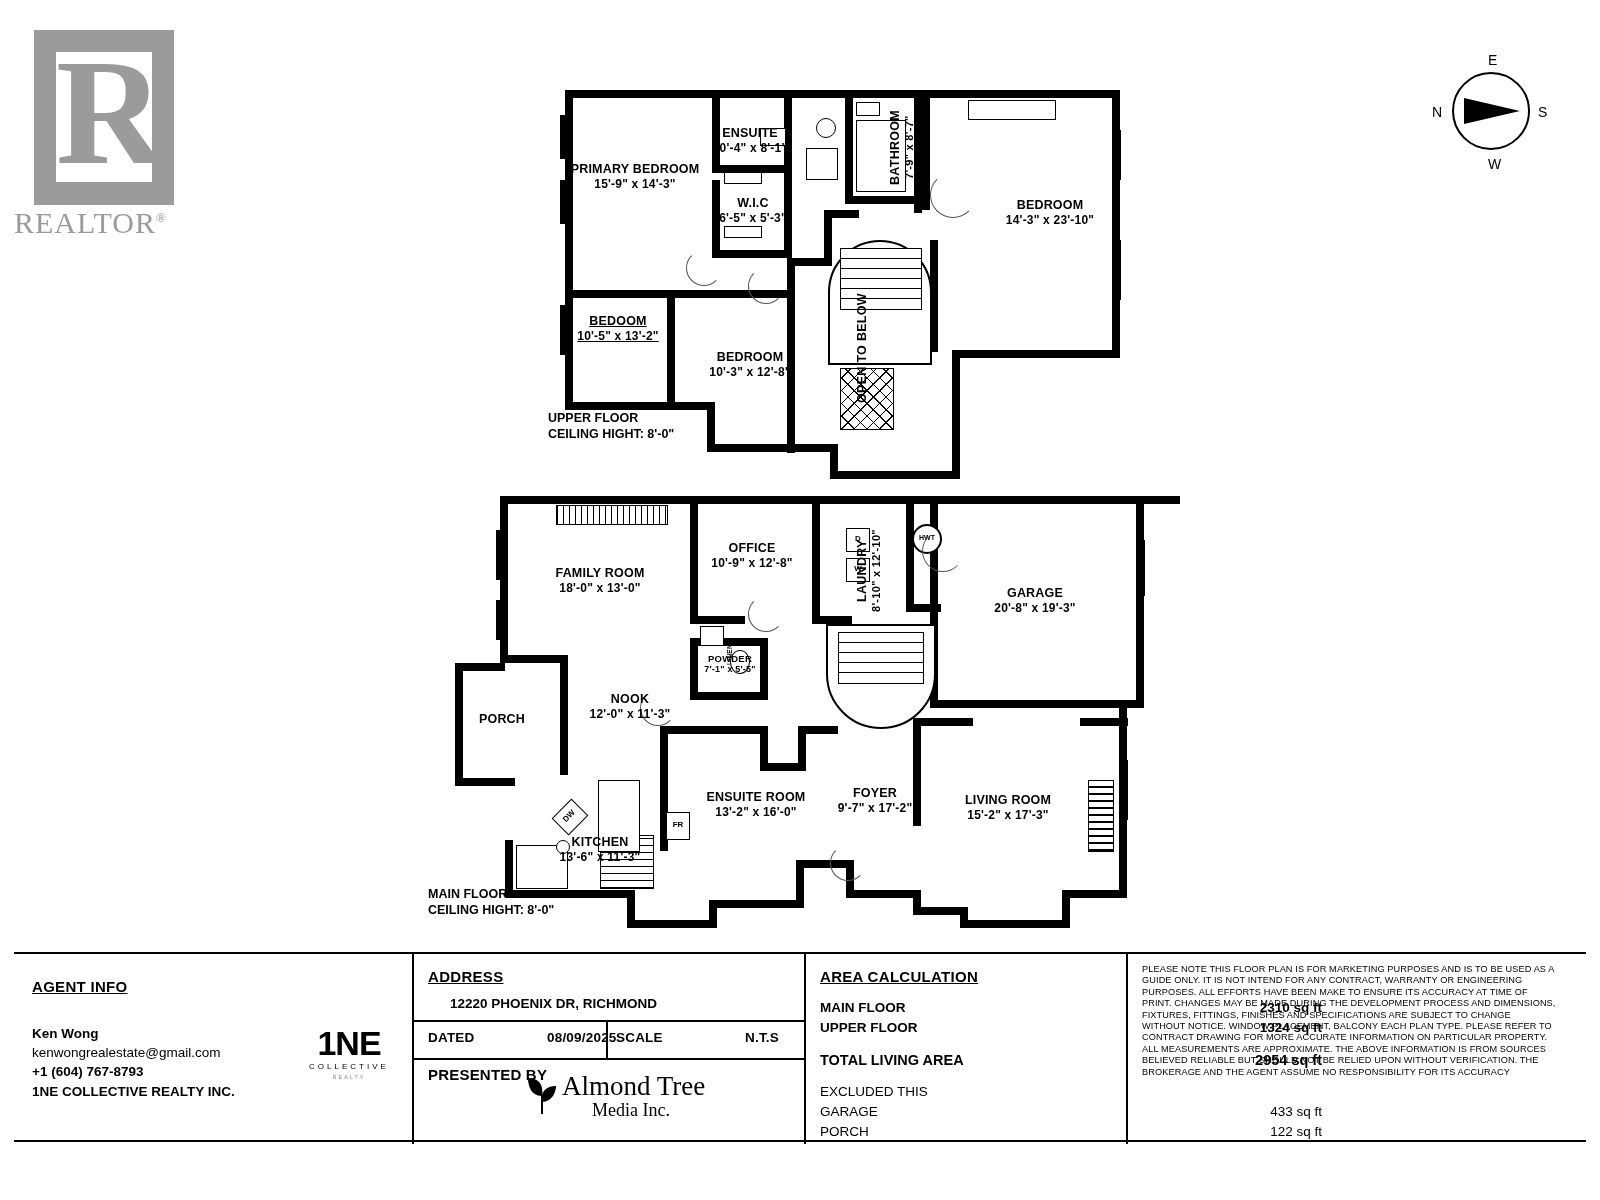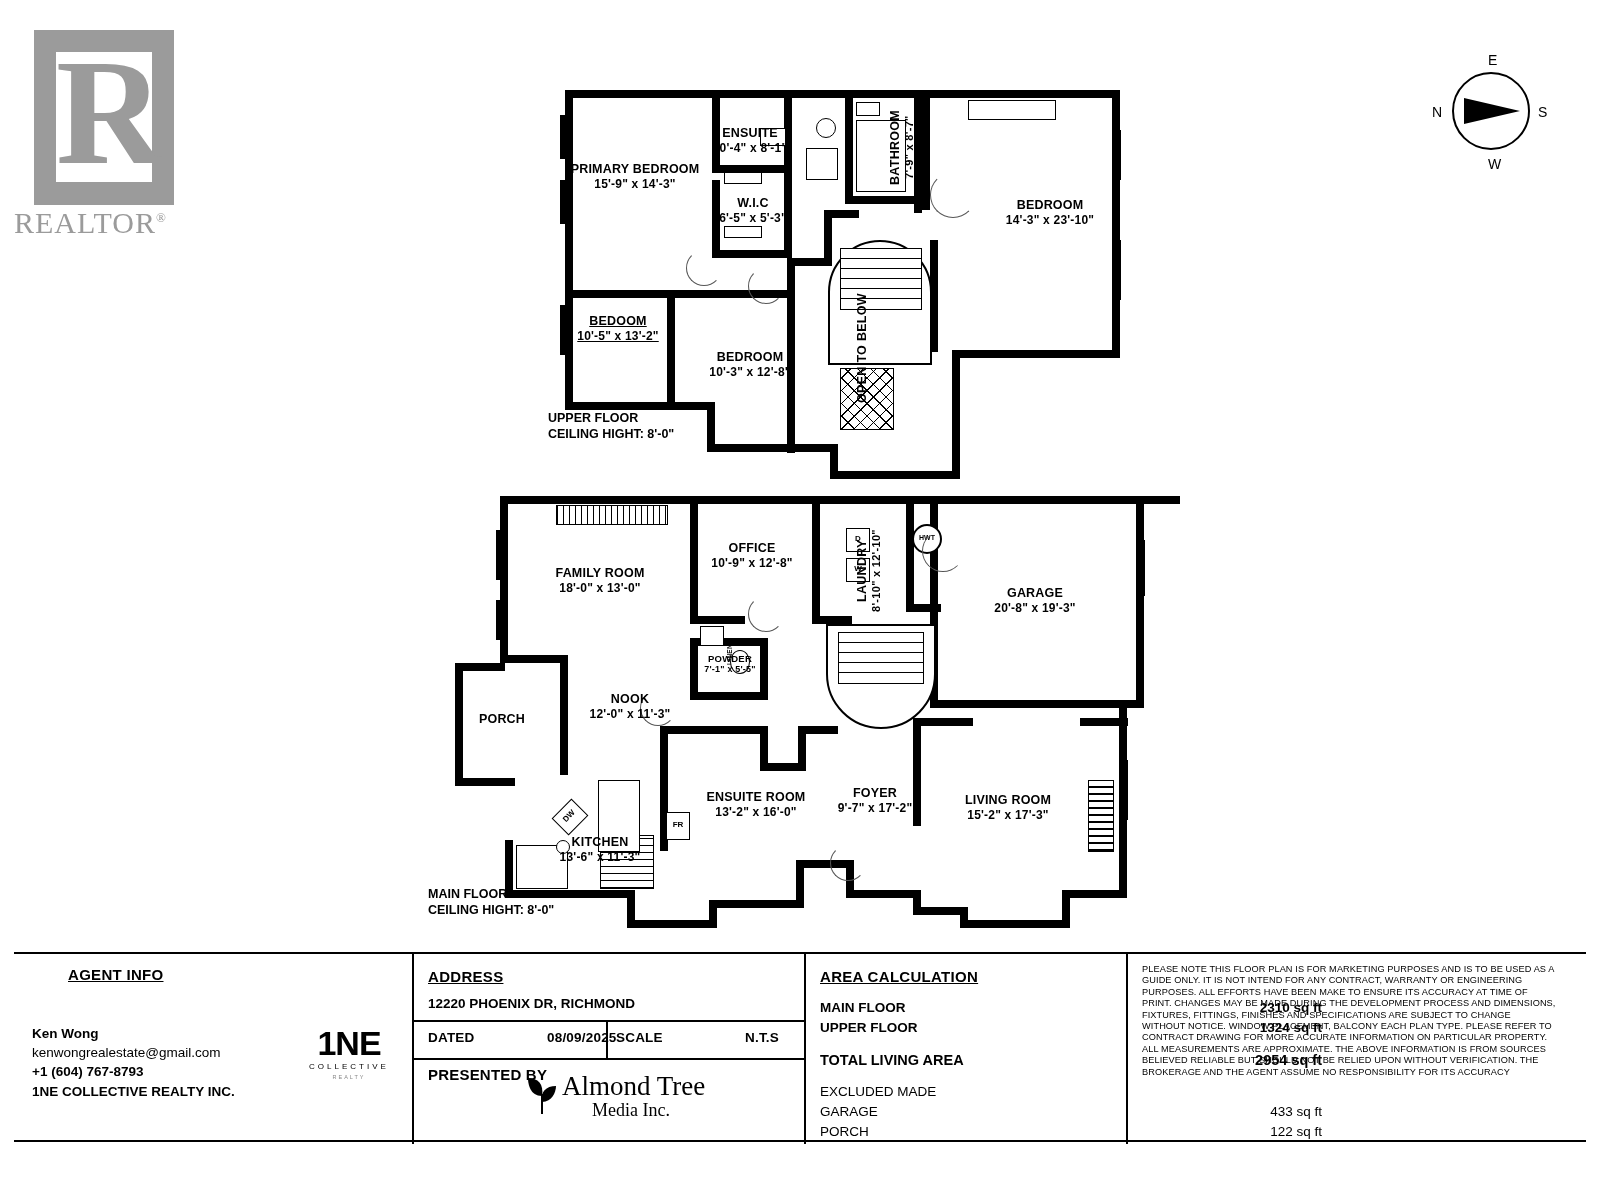--- a/index.html
+++ b/index.html
@@ -546,34 +546,34 @@
     </div>
 
   </div>
 
   <div class="infobar">
 
     <div class="col-div" style="left:398px;"></div>
     <div class="col-div" style="left:790px;"></div>
     <div class="col-div" style="left:1112px;"></div>
 
-    <div class="sec-title" style="left:18px; top:12px;margin-left:36px;">AGENT INFO</div>
+    <div class="sec-title" style="left:18px; top:24px;">AGENT INFO</div>
     <div class="agent-name" style="left:18px; top:70px;">Ken Wong</div>
     <div class="agent-name" style="left:18px; top:89px; font-weight:400;">kenwongrealestate@gmail.com</div>
     <div class="agent-name" style="left:18px; top:108px;">+1 (604) 767-8793</div>
     <div class="agent-name" style="left:18px; top:128px;">1NE COLLECTIVE REALTY INC.</div>
 
     <div class="onecoll">
       <div class="num">1NE</div>
       <div class="sub1">COLLECTIVE</div>
       <div class="sub2">REALTY</div>
     </div>
 
     <div class="addr-label" style="left:414px; top:14px;">ADDRESS</div>
-    <div class="addr-val" style="left:414px; top:42px;text-align:right;">12220 PHOENIX DR, RICHMOND</div>
+    <div class="addr-val" style="left:436px; top:42px;text-align:right;">12220 PHOENIX DR, RICHMOND</div>
     <div class="hline" style="left:398px; top:66px; width:392px;"></div>
     <div class="col-div" style="left:592px; top:66px; height:38px;"></div>
     <div class="mini-label" style="left:414px; top:76px;">DATED</div>
     <div class="mini-label" style="left:506px; top:76px;margin-left:27px;">08/09/2025</div>
     <div class="mini-label" style="left:602px; top:76px;">SCALE</div>
     <div class="mini-label" style="left:731px; top:76px;">N.T.S</div>
     <div class="hline" style="left:398px; top:104px; width:392px;"></div>
     <div class="mini-label" style="left:414px; top:112px; font-size:15px;">PRESENTED BY</div>
 
     <svg class="leaf" viewBox="0 0 36 44">
@@ -586,21 +586,21 @@
       <div class="t2">Media Inc.</div>
     </div>
 
     <div class="sec-title" style="left:806px; top:14px;">AREA CALCULATION</div>
     <div class="area-row" style="left:806px; top:46px;">MAIN FLOOR</div>
     <div class="area-row" style="left:1048px; top:46px; width:260px; text-align:right;">2310 sq ft</div>
     <div class="area-row" style="left:806px; top:66px;">UPPER FLOOR</div>
     <div class="area-row" style="left:1048px; top:66px; width:260px; text-align:right;">1324 sq ft</div>
     <div class="area-row" style="left:806px; top:98px; font-size:14.5px;">TOTAL LIVING AREA</div>
     <div class="area-row" style="left:1048px; top:98px; width:260px; text-align:right; font-size:14.5px;">2954 sq ft</div>
-    <div class="area-row normal" style="left:806px; top:130px; font-weight:400;">EXCLUDED MADE</div>
+    <div class="area-row normal" style="left:806px; top:130px; font-weight:400;">EXCLUDED THIS</div>
     <div class="area-row normal" style="left:806px; top:150px;">GARAGE</div>
     <div class="area-row normal" style="left:1048px; top:150px; width:260px; text-align:right;">433 sq ft</div>
     <div class="area-row normal" style="left:806px; top:170px;">PORCH</div>
     <div class="area-row normal" style="left:1048px; top:170px; width:260px; text-align:right;">122 sq ft</div>
 
     <div class="disclaimer">PLEASE NOTE THIS FLOOR PLAN IS FOR MARKETING PURPOSES AND IS TO BE USED AS A GUIDE ONLY. IT IS NOT INTEND FOR ANY CONTRACT, WARRANTY OR ENGINEERING PURPOSES. ALL EFFORTS HAVE BEEN MAKE TO ENSURE ITS ACCURACY AT TIME OF PRINT. CHANGES MAY BE MADE DURING THE DEVELOPMENT PROCESS AND DIMENSIONS, FIXTURES, FITTINGS, FINISHES AND SPECIFICATIONS ARE SUBJECT TO CHANGE WITHOUT NOTICE. WINDOW PLACEMENT, BALCONY EACH PLAN TYPE. PLEASE REFER TO CONTRACT DRAWING FOR MORE ACCURATE INFORMATION ON PARTICULAR PROPERTY. ALL MEASUREMENTS ARE APPROXIMATE. THE ABOVE INFORMATION IS FROM SOURCES BELIEVED RELIABLE BUT SHOULD NOT BE RELIED UPON WITHOUT VERIFICATION. THE BROKERAGE AND THE AGENT ASSUME NO RESPONSIBILITY FOR ITS ACCURACY</div>
 
   </div>
 
 </div>

